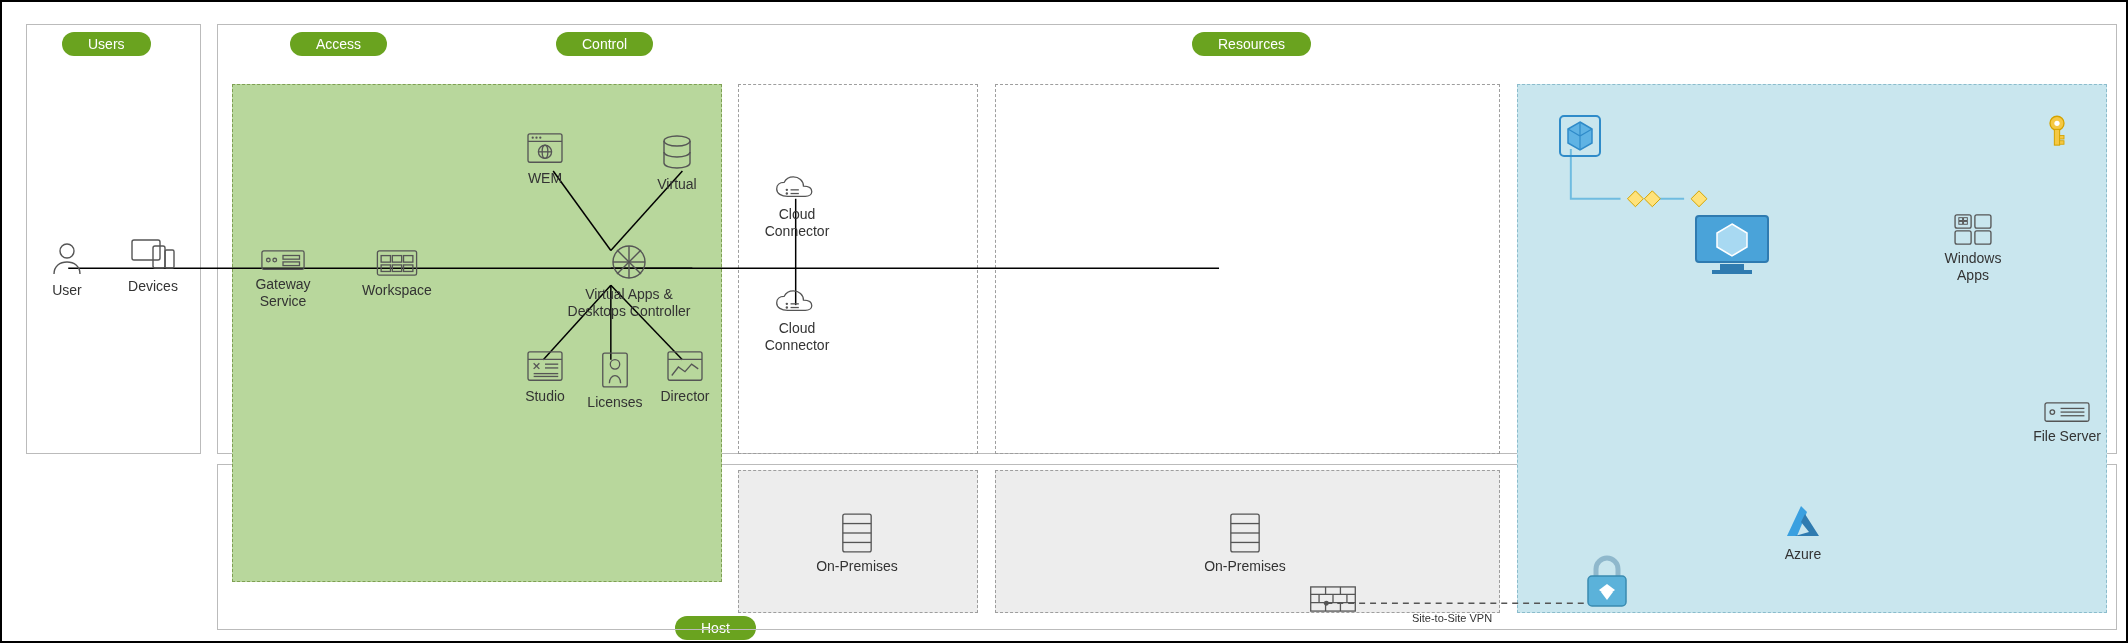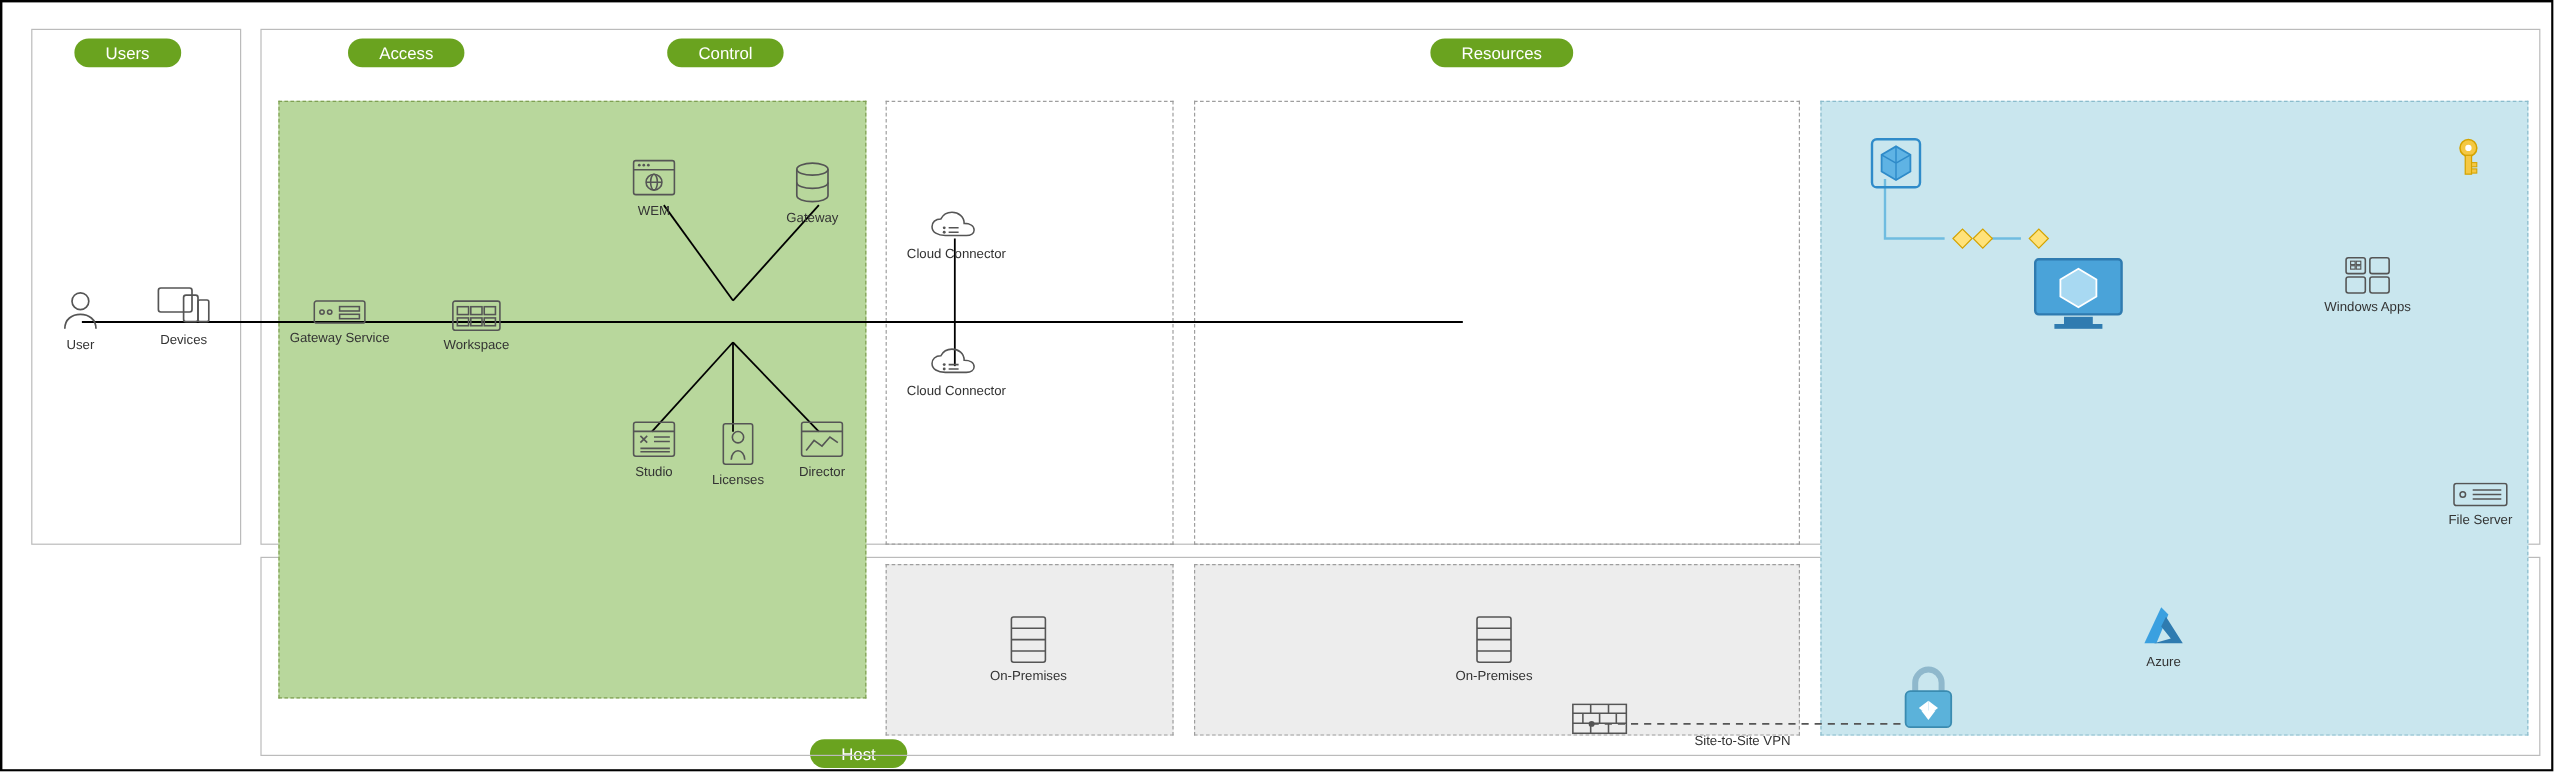--- a/index.html
+++ b/index.html
@@ -5,21 +5,21 @@
 *{box-sizing:border-box;margin:0;padding:0}
 html,body{font-family:Segoe UI,Arial,sans-serif;font-size:11px;color:#333;background:#fff}
 #stage{position:relative;width:2128px;height:643px;border:2px solid #000;background:#fff}
 .pill{position:absolute;background:#6aa31f;color:#fff;font-size:14px;font-weight:500;padding:4px 26px;border-radius:14px;text-align:left}
 .outer{position:absolute;border:1px solid #bbb}
 .dash{position:absolute;border:1.6px dashed #9e9e9e}
 .green{background:#b8d79c;border:1.6px dashed #7fa053}
 .grey{background:#ededed}
 .blue{background:#c9e6ee;border:1.6px dashed #8bbccc}
 .node{position:absolute;display:flex;flex-direction:column;align-items:center;gap:4px;width:90px}
-.node .lbl{text-align:center;font-size:11px;color:#333;line-height:1.2}
+.node .lbl{text-align:center;font-size:14px;color:#333;line-height:1.2}
 svg.ic{width:40px;height:40px}
 .icstroke{stroke:#555;stroke-width:1.4;fill:none}
 .svglines{position:absolute;left:0;top:0;width:100%;height:100%;pointer-events:none}
 </style>
 </head>
 <body>
 
 <div id="stage">
 
   <div class="pill" style="left:60px;top:30px">Users</div>
@@ -102,41 +102,51 @@
         <rect x="1" y="1" width="42" height="26" rx="2" class="icstroke"></rect>
         <rect x="5" y="6" width="10" height="7" class="icstroke"></rect>
         <rect x="17" y="6" width="10" height="7" class="icstroke"></rect>
         <rect x="29" y="6" width="10" height="7" class="icstroke"></rect>
         <rect x="5" y="16" width="10" height="7" class="icstroke"></rect>
         <rect x="17" y="16" width="10" height="7" class="icstroke"></rect>
         <rect x="29" y="16" width="10" height="7" class="icstroke"></rect>
       </svg>
     <span class="lbl">Workspace</span>
   </div>
+  <div class="node" style="left:562px;top:240px;width:130px">
+    <svg class="ic" viewBox="0 0 40 40">
+        <circle cx="20" cy="20" r="16" class="icstroke"></circle>
+        <line x1="20" y1="4" x2="20" y2="36" class="icstroke"></line>
+        <line x1="4" y1="20" x2="36" y2="20" class="icstroke"></line>
+        <line x1="8" y1="8" x2="32" y2="32" class="icstroke"></line>
+        <line x1="32" y1="8" x2="8" y2="32" class="icstroke"></line>
+      </svg>
+    <span class="lbl">Virtual Apps &amp; Desktops Controller</span>
+  </div>
 
   <div class="node" style="left:498px;top:130px">
     <svg class="ic" viewBox="0 0 40 36" style="height:34px">
         <rect x="2" y="2" width="36" height="30" rx="2" class="icstroke"></rect>
         <line x1="2" y1="10" x2="38" y2="10" class="icstroke"></line>
         <circle cx="7" cy="6" r="1.2" fill="#555"></circle>
         <circle cx="11" cy="6" r="1.2" fill="#555"></circle>
         <circle cx="15" cy="6" r="1.2" fill="#555"></circle>
         <circle cx="20" cy="21" r="7" class="icstroke"></circle>
         <ellipse cx="20" cy="21" rx="3" ry="7" class="icstroke"></ellipse>
         <line x1="13" y1="21" x2="27" y2="21" class="icstroke"></line>
       </svg>
     <span class="lbl">WEM</span>
   </div>
   <div class="node" style="left:630px;top:130px">
     <svg class="ic" viewBox="0 0 40 40">
         <ellipse cx="20" cy="9" rx="13" ry="5" class="icstroke"></ellipse>
         <path d="M7 9v22c0 3 6 5 13 5s13-2 13-5V9" class="icstroke"></path>
         <path d="M7 20c0 3 6 5 13 5s13-2 13-5" class="icstroke"></path>
       </svg>
-    <span class="lbl">Gateway</span>
+    <span class="lbl">Virtual</span>
   </div>
 
   <div class="node" style="left:498px;top:348px">
     <svg class="ic" viewBox="0 0 40 36" style="height:34px">
         <rect x="2" y="2" width="36" height="30" rx="2" class="icstroke"></rect>
         <line x1="2" y1="10" x2="38" y2="10" class="icstroke"></line>
         <line x1="8" y1="14" x2="14" y2="20" class="icstroke"></line>
         <line x1="14" y1="14" x2="8" y2="20" class="icstroke"></line>
         <line x1="20" y1="15" x2="34" y2="15" class="icstroke"></line>
         <line x1="20" y1="19" x2="34" y2="19" class="icstroke"></line>

